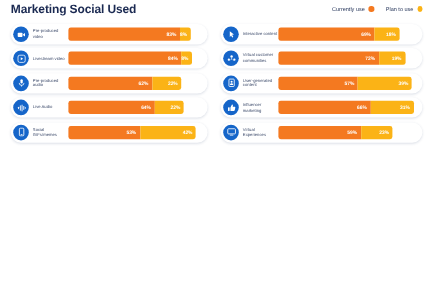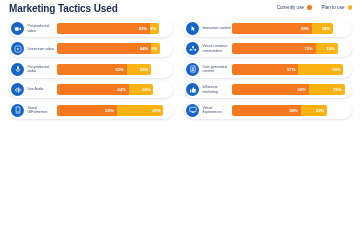--- a/index.html
+++ b/index.html
@@ -74,21 +74,21 @@
   .seg-b{background:#fbb316;border-radius:0 2px 2px 0;}
   .seg-val{
     font-size:4.1px;font-weight:bold;color:#ffffff;white-space:nowrap;
   }
 </style>
 </head>
 <body>
 
 <div class="page">
 
-  <div class="title">Marketing Tactics Used</div>
+  <div class="title">Marketing Social Used</div>
 
   <div class="legend">
     <div class="legend-item">
       <span class="legend-label">Currently use</span>
       <span class="legend-dot" style="background:#f47920"></span>
     </div>
     <div class="legend-item">
       <span class="legend-label">Plan to use</span>
       <span class="legend-dot" style="background:#fbb316"></span>
     </div>

